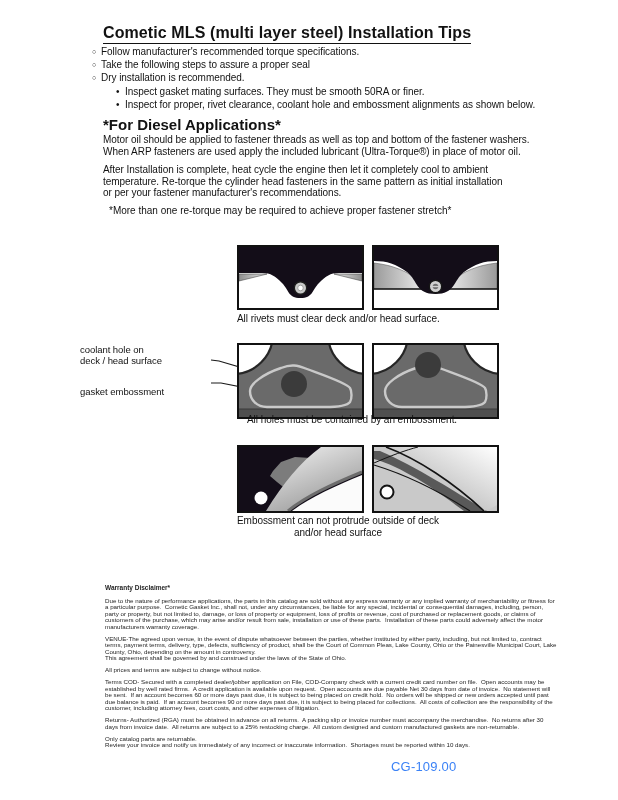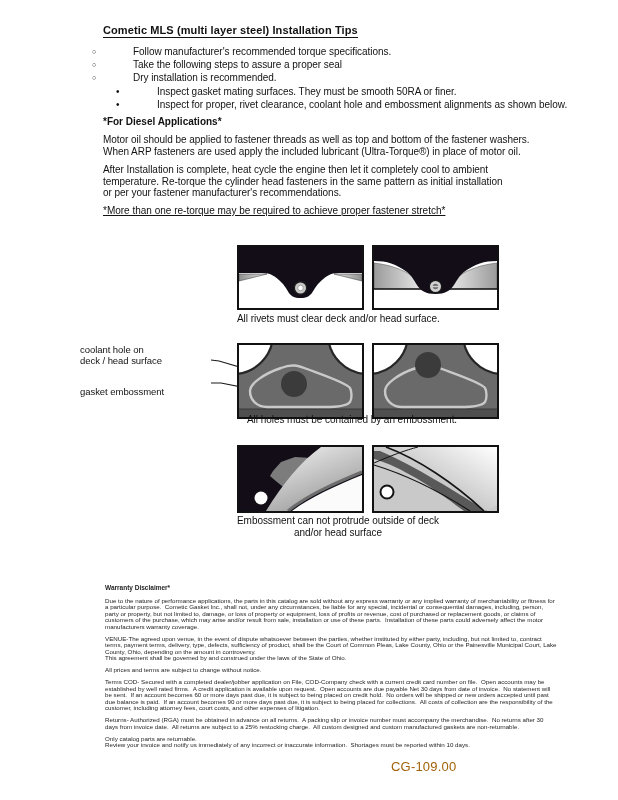--- a/index.html
+++ b/index.html
@@ -2,43 +2,43 @@
 <html><head>
 <meta charset="utf-8">
 <style>
   html,body{margin:0;padding:0;background:#fff;}
   .page{
     position:relative;width:618px;height:800px;background:#ffffff;overflow:hidden;
     font-family:"Liberation Sans",sans-serif;color:#121212;
   }
   .abs{position:absolute;}
   .title{
-    left:103px;top:24px;font-size:11px;font-weight:bold;letter-spacing:.1px;
+    left:103px;top:24px;font-size:16px;font-weight:bold;letter-spacing:.1px;
     border-bottom:1.6px solid #111;padding-bottom:1px;
   }
   .bullets{left:92px;top:45px;font-size:10px;letter-spacing:-.05px;}
-  .brow{display:flex;align-items:flex-start;line-height:13.2px;gap:32px;}
+  .brow{display:flex;align-items:flex-start;line-height:13.2px;}
   .brow .mk{flex:none;width:9px;}
   .mk-circle{font-size:7px;line-height:13.2px;}
   .mk-dot{font-size:10px;line-height:13px;}
   .sub{margin-left:24px;}
-  .h2{left:103px;top:116px;font-size:10px;font-weight:bold;}
+  .h2{left:103px;top:116px;font-size:15px;font-weight:bold;}
   .para{font-size:10px;line-height:11.6px;letter-spacing:-.05px;white-space:pre-wrap;width:480px;}
   .p1{left:103px;top:134px;}
   .p2{left:103px;top:164px;}
-  .note{left:103px;top:205px;font-size:10px;text-decoration:underline;}
+  .note{left:109px;top:205px;font-size:10px;}
   .dlabel{width:127px;text-align:right;font-size:13px;letter-spacing:.3px;margin-top:36px;}
   .cap{font-size:10px;letter-spacing:-.05px;line-height:11.5px;white-space:pre-wrap;text-align:center;}
   .dbox{position:absolute;display:block;}
   .sidelabel{width:129px;text-align:left;font-size:9.5px;line-height:10.8px;letter-spacing:-.05px;white-space:pre-wrap;}
   .leader{position:absolute;}
   .disc{left:105px;top:585px;width:452px;font-size:6.2px;line-height:6.5px;color:#1e1e1e;}
   .disc .dh{font-weight:bold;font-size:6.5px;margin:0 0 6px 0;}
   .disc p{margin:0 0 5.5px 0;white-space:pre-wrap;}
-  .footer{left:391px;top:759px;font-size:13px;color:#a16207;letter-spacing:.2px;}
+  .footer{left:391px;top:759px;font-size:13px;color:#3b82f6;letter-spacing:.2px;}
 </style>
 </head>
 <body>
 
 <div class="page">
 
   <div class="abs title">Cometic MLS (multi layer steel) Installation Tips</div>
 
   <div class="abs bullets">
     <div class="brow">

